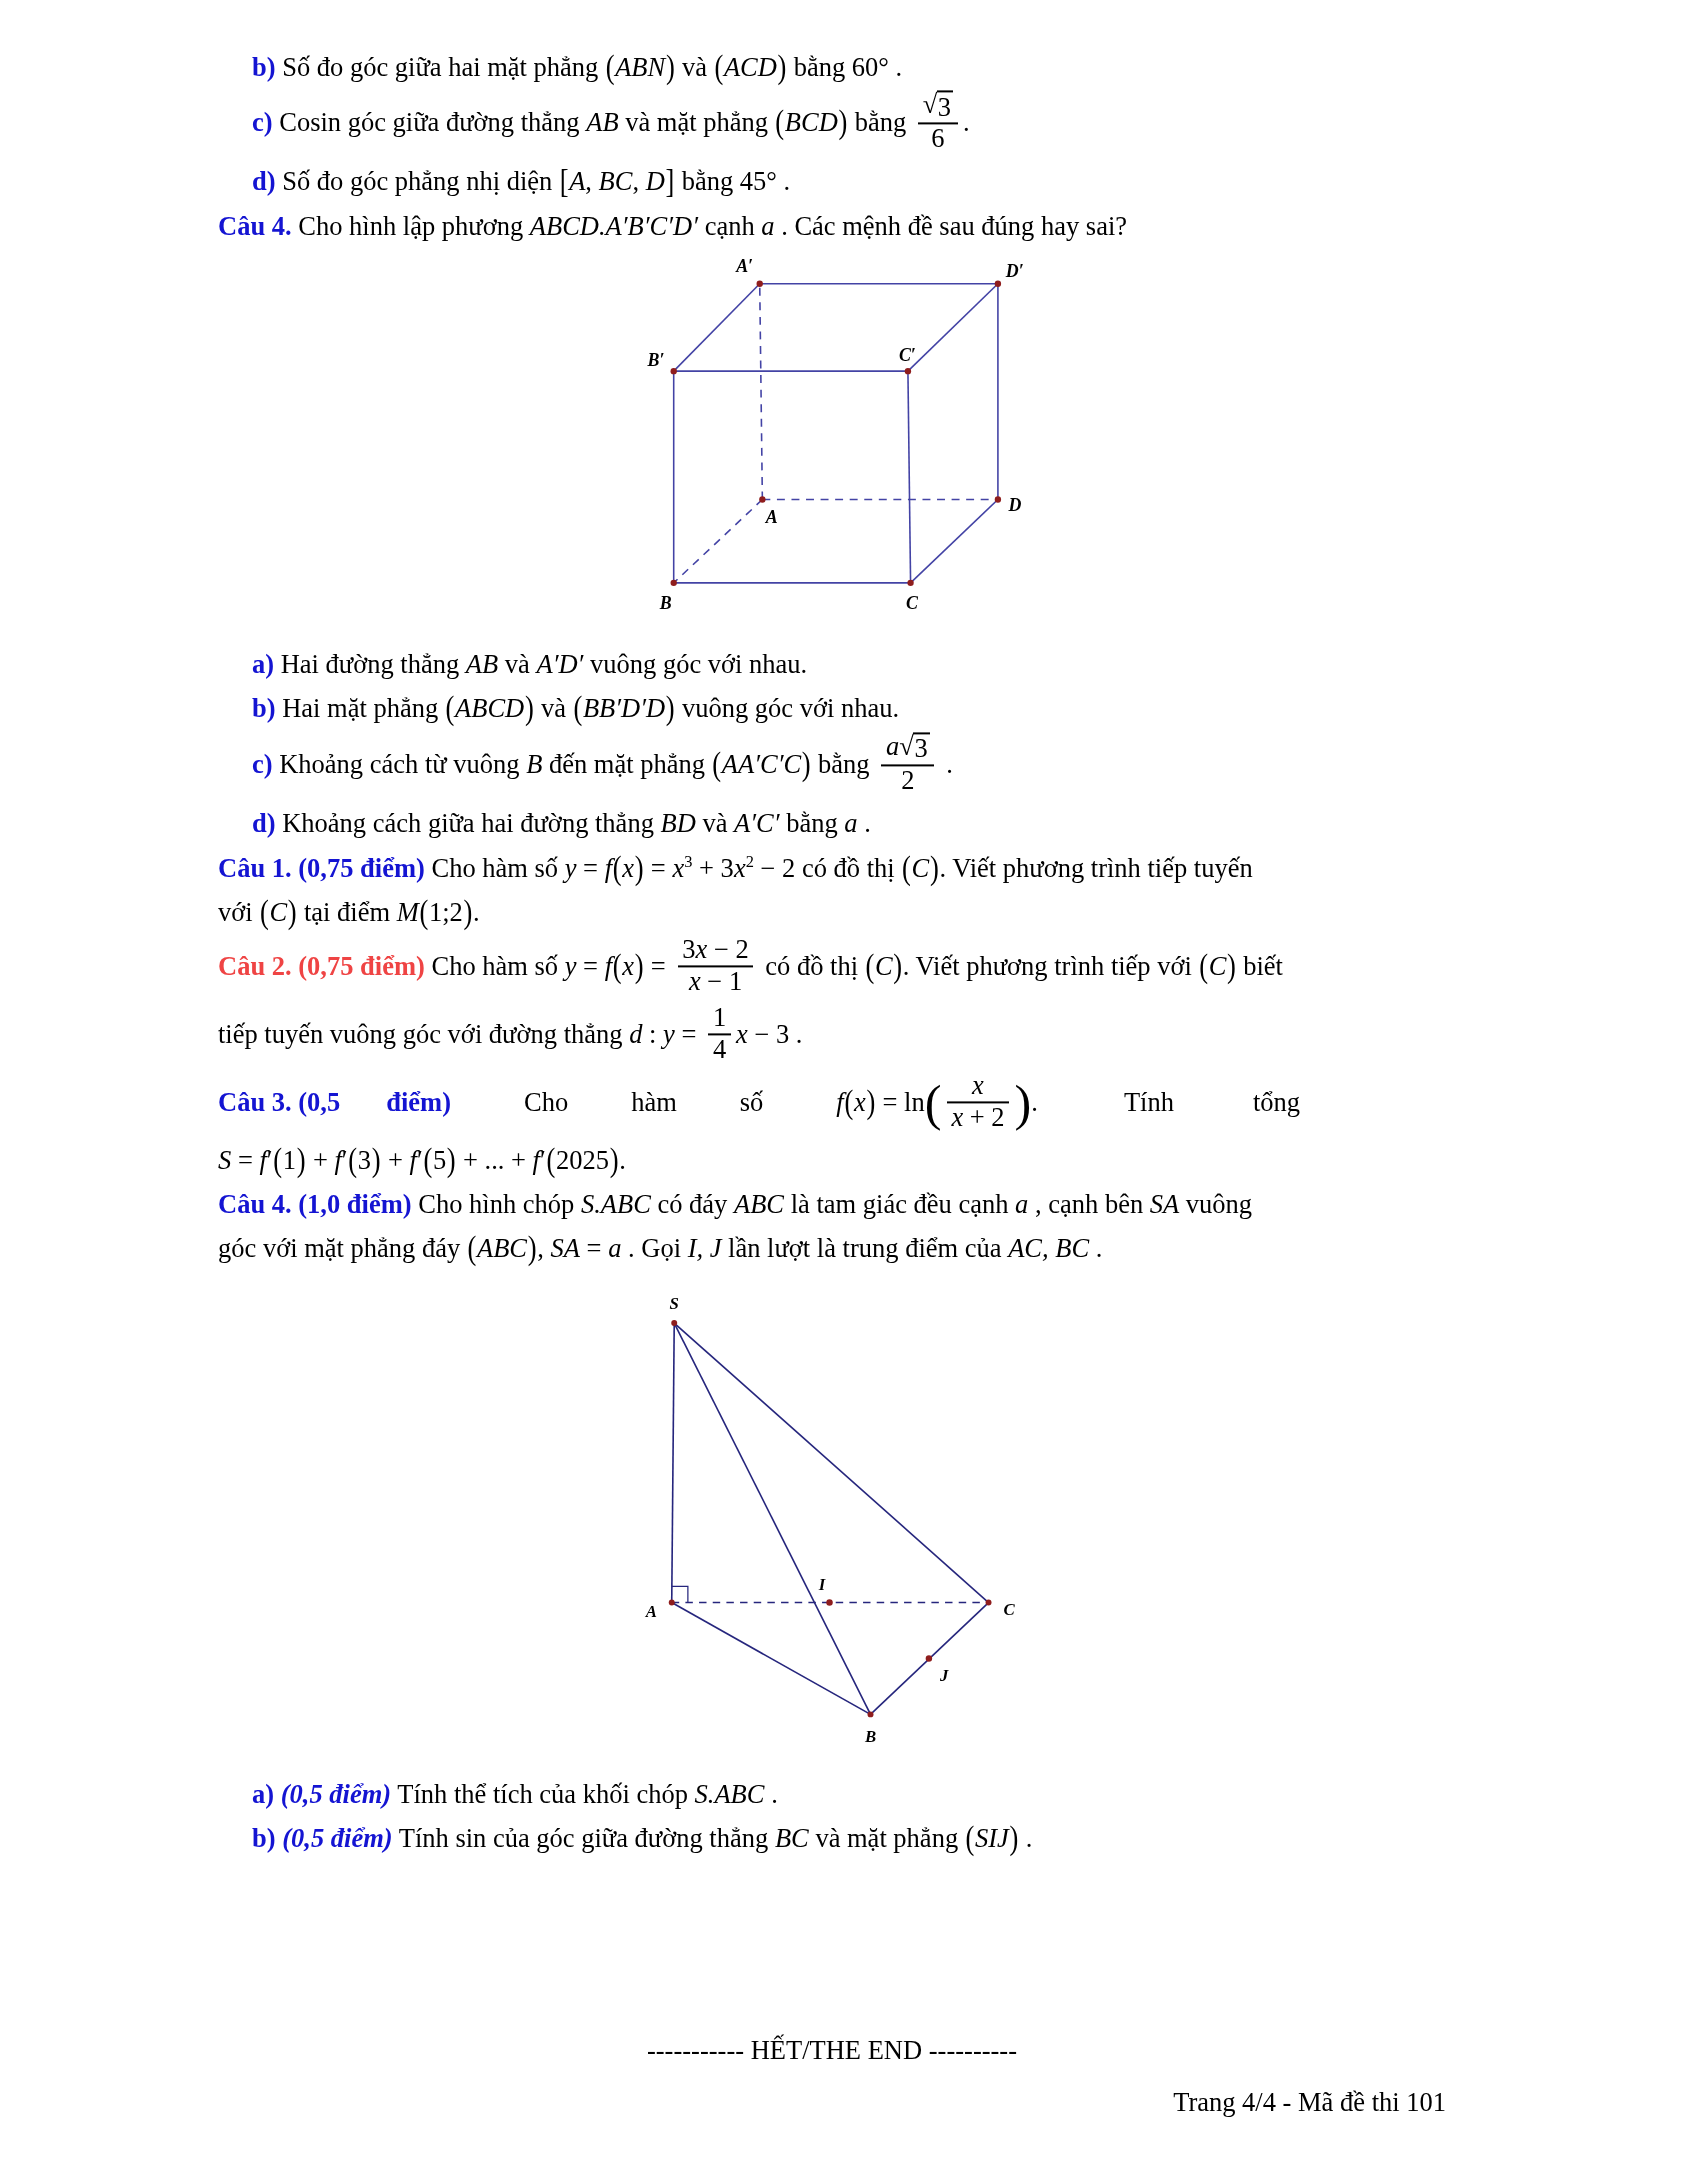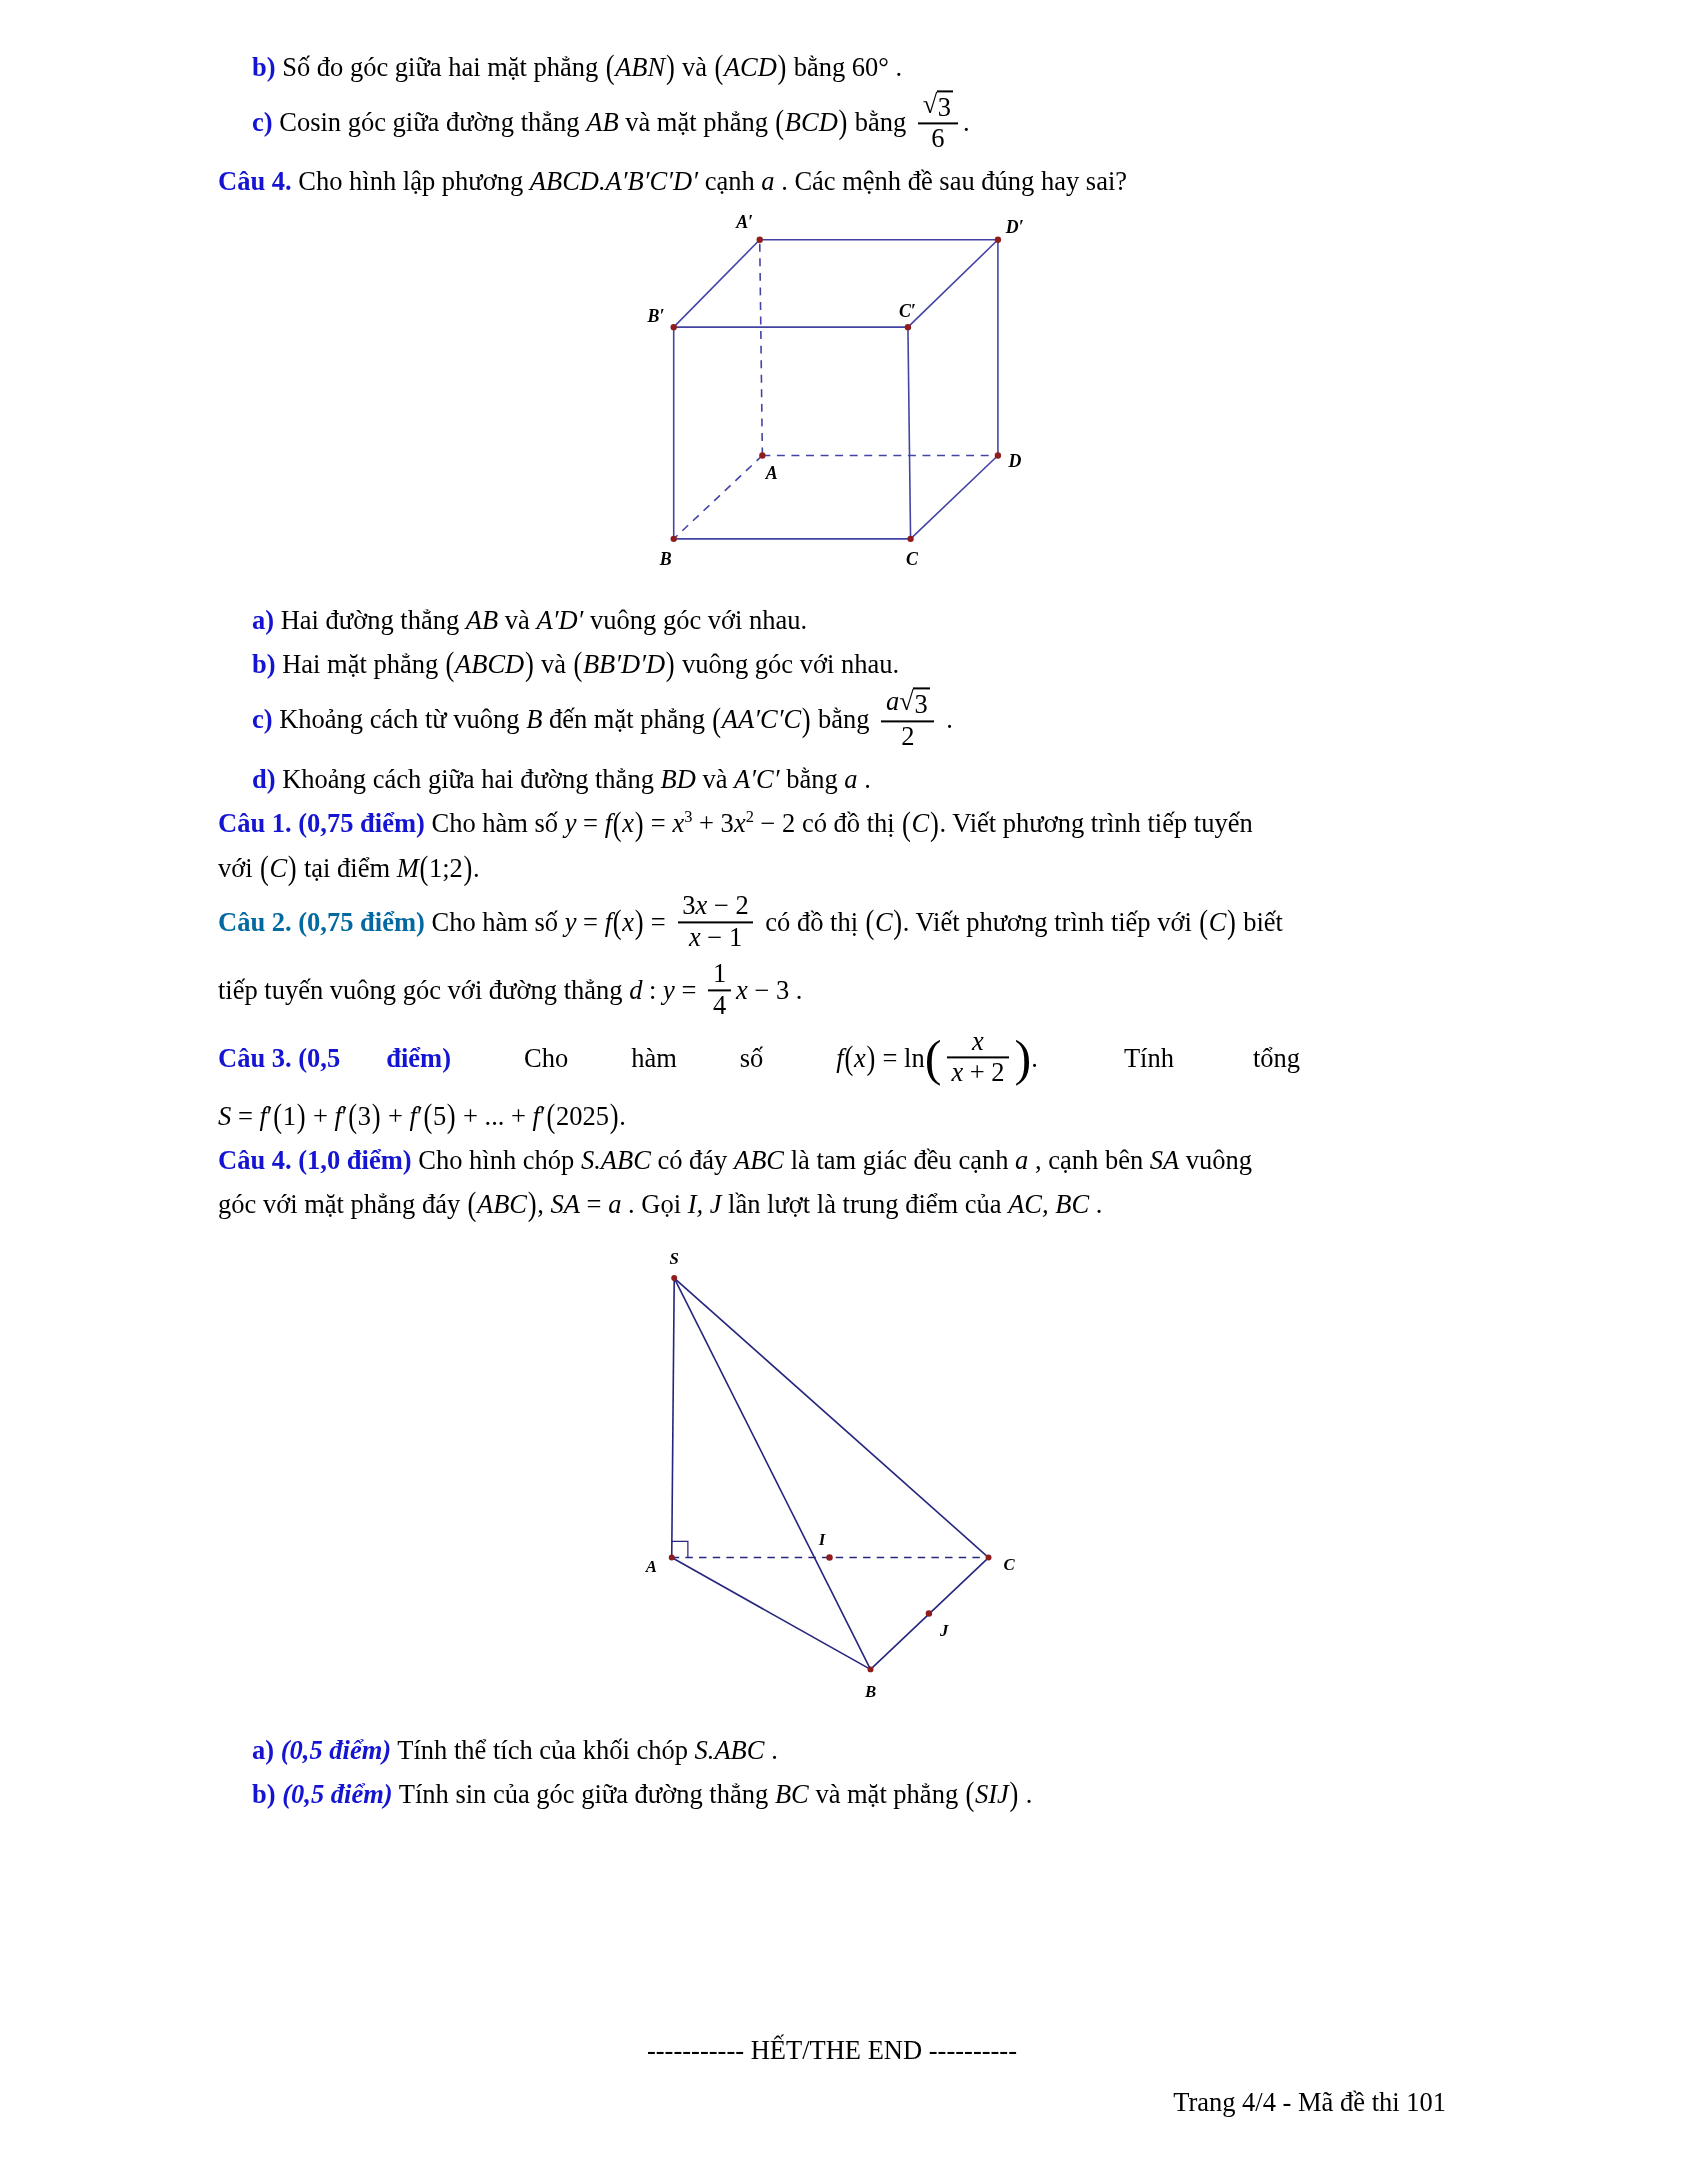--- a/index.html
+++ b/index.html
@@ -42,20 +42,21 @@
   <div id="sec-top">
       <div class="line ind"><span class="bold" style="color: rgb(20, 20, 210);">b)</span><span> Số đo góc giữa hai mặt phẳng </span><span class="tdelim">(</span><span class="math">ABN</span><span class="tdelim">)</span><span> và </span><span class="tdelim">(</span><span class="math">ACD</span><span class="tdelim">)</span><span> bằng </span><span>60°</span><span> .</span></div>
       <div class="line ind"><span class="bold" style="color: rgb(20, 20, 210);">c)</span><span> Cosin góc giữa đường thẳng </span><span class="math">AB</span><span> và mặt phẳng </span><span class="tdelim">(</span><span class="math">BCD</span><span class="tdelim">)</span><span> bằng </span><span class="frac">
           <span class="fnum"><span class="sqrt">
               <span class="rsym">√</span>
               <span class="rbody"><span>3</span></span>
             </span></span>
           <span class="fbar"></span>
           <span class="fden"><span>6</span></span>
         </span><span>.</span></div>
+      <div class="line ind"><span class="bold" style="color: rgb(20, 20, 210);">d)</span><span> Số đo góc phẳng nhị diện </span><span class="tdelim">[</span><span class="math">A</span><span>, </span><span class="math">BC</span><span>, </span><span class="math">D</span><span class="tdelim">]</span><span> bằng </span><span>45°</span><span> .</span></div>
       <div class="line"><span class="bold" style="color: rgb(20, 20, 210);">Câu 4.</span><span> Cho hình lập phương </span><span class="math">ABCD.A′B′C′D′</span><span> cạnh </span><span class="math">a</span><span> . Các mệnh đề sau đúng hay sai?</span></div>
     </div>
 
   <figure class="fig" id="fig-cube">
     <svg width="397" viewBox="-12 -14 300 282" style="font-size:40px">
       <g stroke="#4343a5" stroke-width="1.2" fill="none">
         <line x1="83" y1="7" x2="263" y2="7"></line>
         <line x1="83" y1="7" x2="18" y2="73"></line>
         <line x1="18" y1="73" x2="195" y2="73"></line>
         <line x1="195" y1="73" x2="263" y2="7"></line>
@@ -100,21 +101,21 @@
           <span class="fnum"><span class="math">a</span><span class="sqrt">
               <span class="rsym">√</span>
               <span class="rbody"><span>3</span></span>
             </span></span>
           <span class="fbar"></span>
           <span class="fden"><span>2</span></span>
         </span><span> .</span></div>
       <div class="line ind"><span class="bold" style="color: rgb(20, 20, 210);">d)</span><span> Khoảng cách giữa hai đường thẳng </span><span class="math">BD</span><span> và </span><span class="math">A′C′</span><span> bằng </span><span class="math">a</span><span> .</span></div>
       <div class="line"><span class="bold" style="color: rgb(20, 20, 210);">Câu 1. (0,75 điểm)</span><span> Cho hàm số </span><span class="math">y</span><span> = </span><span class="math">f</span><span class="tdelim">(</span><span class="math">x</span><span class="tdelim">)</span><span> = </span><span class="math">x</span><span class="sup">3</span><span> + 3</span><span class="math">x</span><span class="sup">2</span><span> − 2 có đồ thị </span><span class="tdelim">(</span><span class="math">C</span><span class="tdelim">)</span><span>. Viết phương trình tiếp tuyến</span></div>
       <div class="line"><span>với </span><span class="tdelim">(</span><span class="math">C</span><span class="tdelim">)</span><span> tại điểm </span><span class="math">M</span><span class="tdelim">(</span><span>1;2</span><span class="tdelim">)</span><span>.</span></div>
-      <div class="line"><span class="bold" style="color: #0369a1;">Câu 2.  (0,75 điểm)</span><span> Cho hàm số </span><span class="math">y</span><span> = </span><span class="math">f</span><span class="tdelim">(</span><span class="math">x</span><span class="tdelim">)</span><span> = </span><span class="frac">
+      <div class="line"><span class="bold" style="color: #ef4444;">Câu 2.  (0,75 điểm)</span><span> Cho hàm số </span><span class="math">y</span><span> = </span><span class="math">f</span><span class="tdelim">(</span><span class="math">x</span><span class="tdelim">)</span><span> = </span><span class="frac">
           <span class="fnum"><span>3</span><span class="math">x</span><span> − 2</span></span>
           <span class="fbar"></span>
           <span class="fden"><span class="math">x</span><span> − 1</span></span>
         </span><span> có đồ thị </span><span class="tdelim">(</span><span class="math">C</span><span class="tdelim">)</span><span>. Viết phương trình tiếp với </span><span class="tdelim">(</span><span class="math">C</span><span class="tdelim">)</span><span> biết</span></div>
       <div class="line"><span>tiếp tuyến vuông góc với đường thẳng </span><span class="math">d</span><span> : </span><span class="math">y</span><span> = </span><span class="frac">
           <span class="fnum"><span>1</span></span>
           <span class="fbar"></span>
           <span class="fden"><span>4</span></span>
         </span><span class="math">x</span><span> − 3 .</span></div>
       <div class="line"><span class="bold" style="color: rgb(20, 20, 210);">Câu 3. (0,5</span><span class="gap" style="width: 46px;"></span><span class="bold" style="color: rgb(20, 20, 210);">điểm)</span><span class="gap" style="width: 73px;"></span><span>Cho</span><span class="gap" style="width: 63px;"></span><span>hàm</span><span class="gap" style="width: 63px;"></span><span>số</span><span class="gap" style="width: 73px;"></span><span class="math">f</span><span class="tdelim">(</span><span class="math">x</span><span class="tdelim">)</span><span> = ln</span><span class="bigdelim">(</span><span class="frac">

